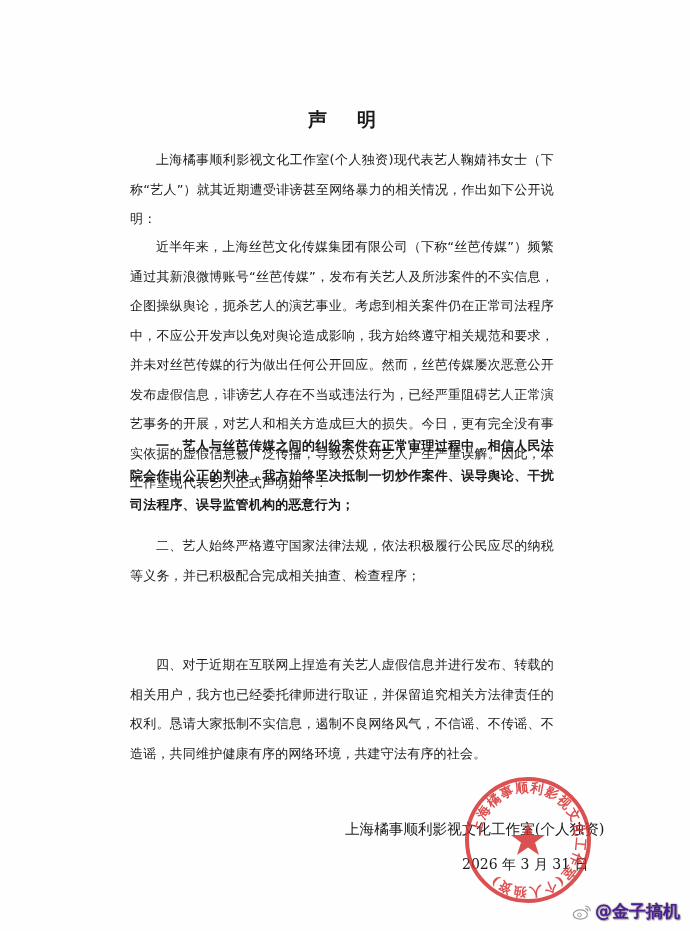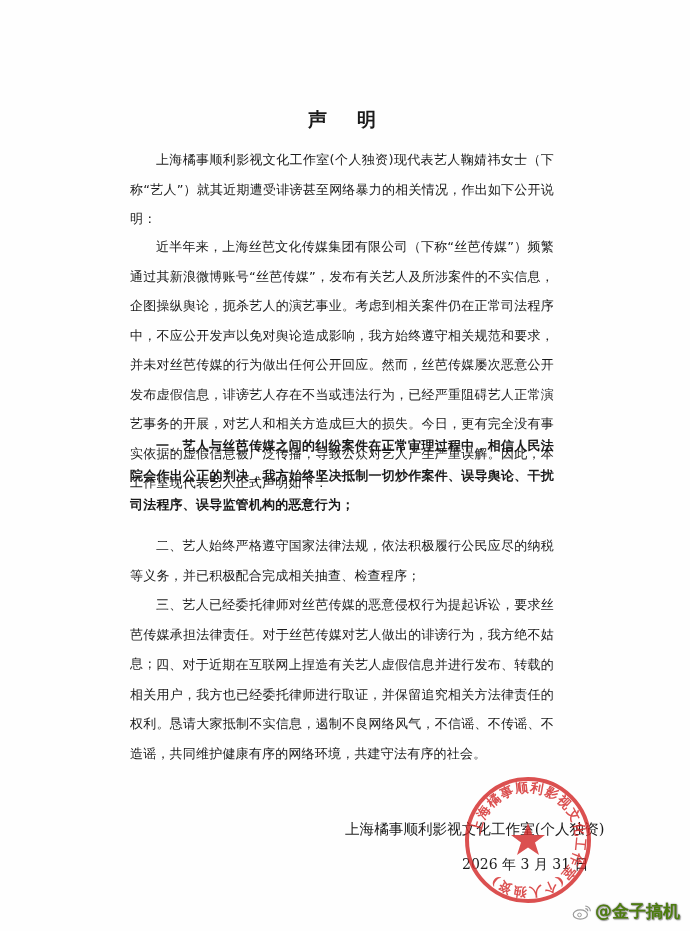--- a/index.html
+++ b/index.html
@@ -81,21 +81,21 @@
       opacity: 0.82;
       pointer-events: none;
     }
     .watermark {
       position: absolute;
       right: 10px;
       bottom: 8px;
       display: flex;
       align-items: center;
       gap: 3px;
-      color: #4d7c0f;
+      color: #4c1d95;
       font-size: 17px;
       font-weight: bold;
       text-shadow: 0 0 2px #9a9a9a, 0 0 1px #8a8a8a, 1px 1px 1px #a0a0a0;
     }
     .weibo-icon {
       width: 20px; height: 18px;
       display: inline-block;
     }
   </style>
 </head>
@@ -114,23 +114,20 @@
   </div>
 
   <div class="body-text p2">
     <p class="para">一、艺人与丝芭传媒之间的纠纷案件在正常审理过程中，相信人民法院会作出公正的判决，我方始终坚决抵制一切炒作案件、误导舆论、干扰司法程序、误导监管机构的恶意行为；</p>
   </div>
 
   <div class="body-text p3">
     <p class="para">二、艺人始终严格遵守国家法律法规，依法积极履行公民应尽的纳税等义务，并已积极配合完成相关抽查、检查程序；</p>
   </div>
 
-  <div class="body-text p4">
-    <p class="para">三、艺人已经委托律师对丝芭传媒的恶意侵权行为提起诉讼，要求丝芭传媒承担法律责任。对于丝芭传媒对艺人做出的诽谤行为，我方绝不姑息；</p>
-  </div>
 
   <div class="body-text p5">
     <p class="para">四、对于近期在互联网上捏造有关艺人虚假信息并进行发布、转载的相关用户，我方也已经委托律师进行取证，并保留追究相关方法律责任的权利。恳请大家抵制不实信息，遏制不良网络风气，不信谣、不传谣、不造谣，共同维护健康有序的网络环境，共建守法有序的社会。</p>
   </div>
 
 
   <div class="signature">上海橘事顺利影视文化工作室(个人独资)</div>
   <div class="date">2026 年 3 月 31 日</div>
 
   <svg class="stamp" viewBox="0 0 130 130" xmlns="http://www.w3.org/2000/svg">

